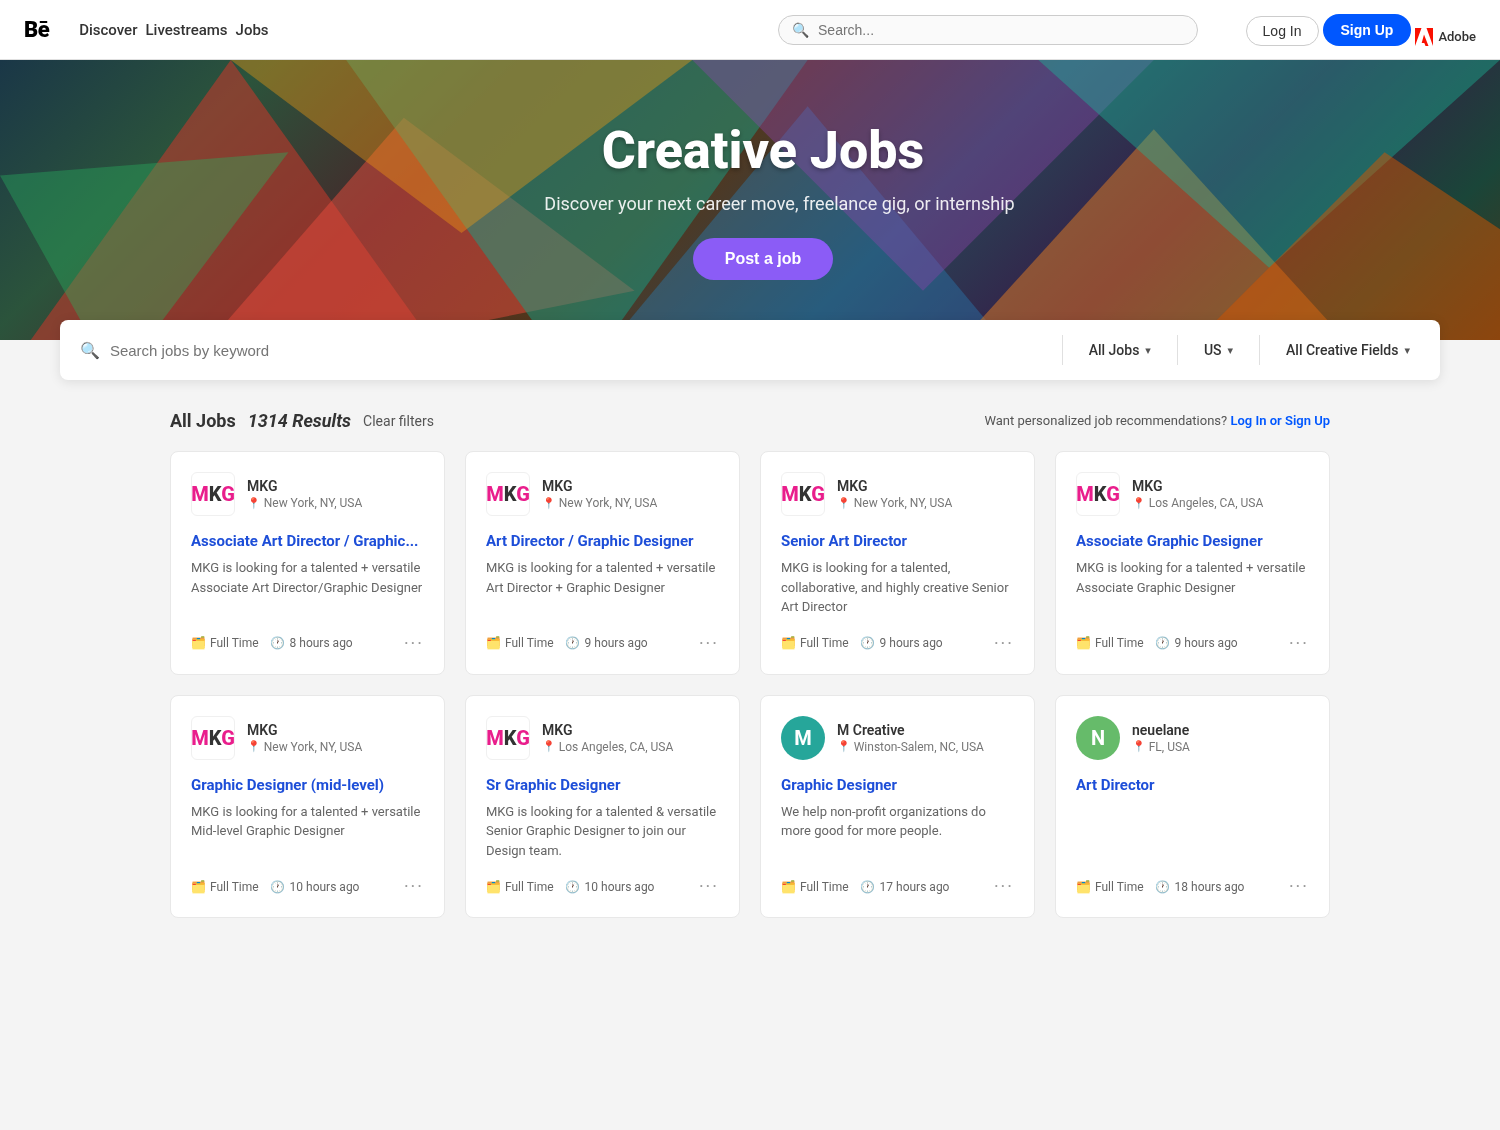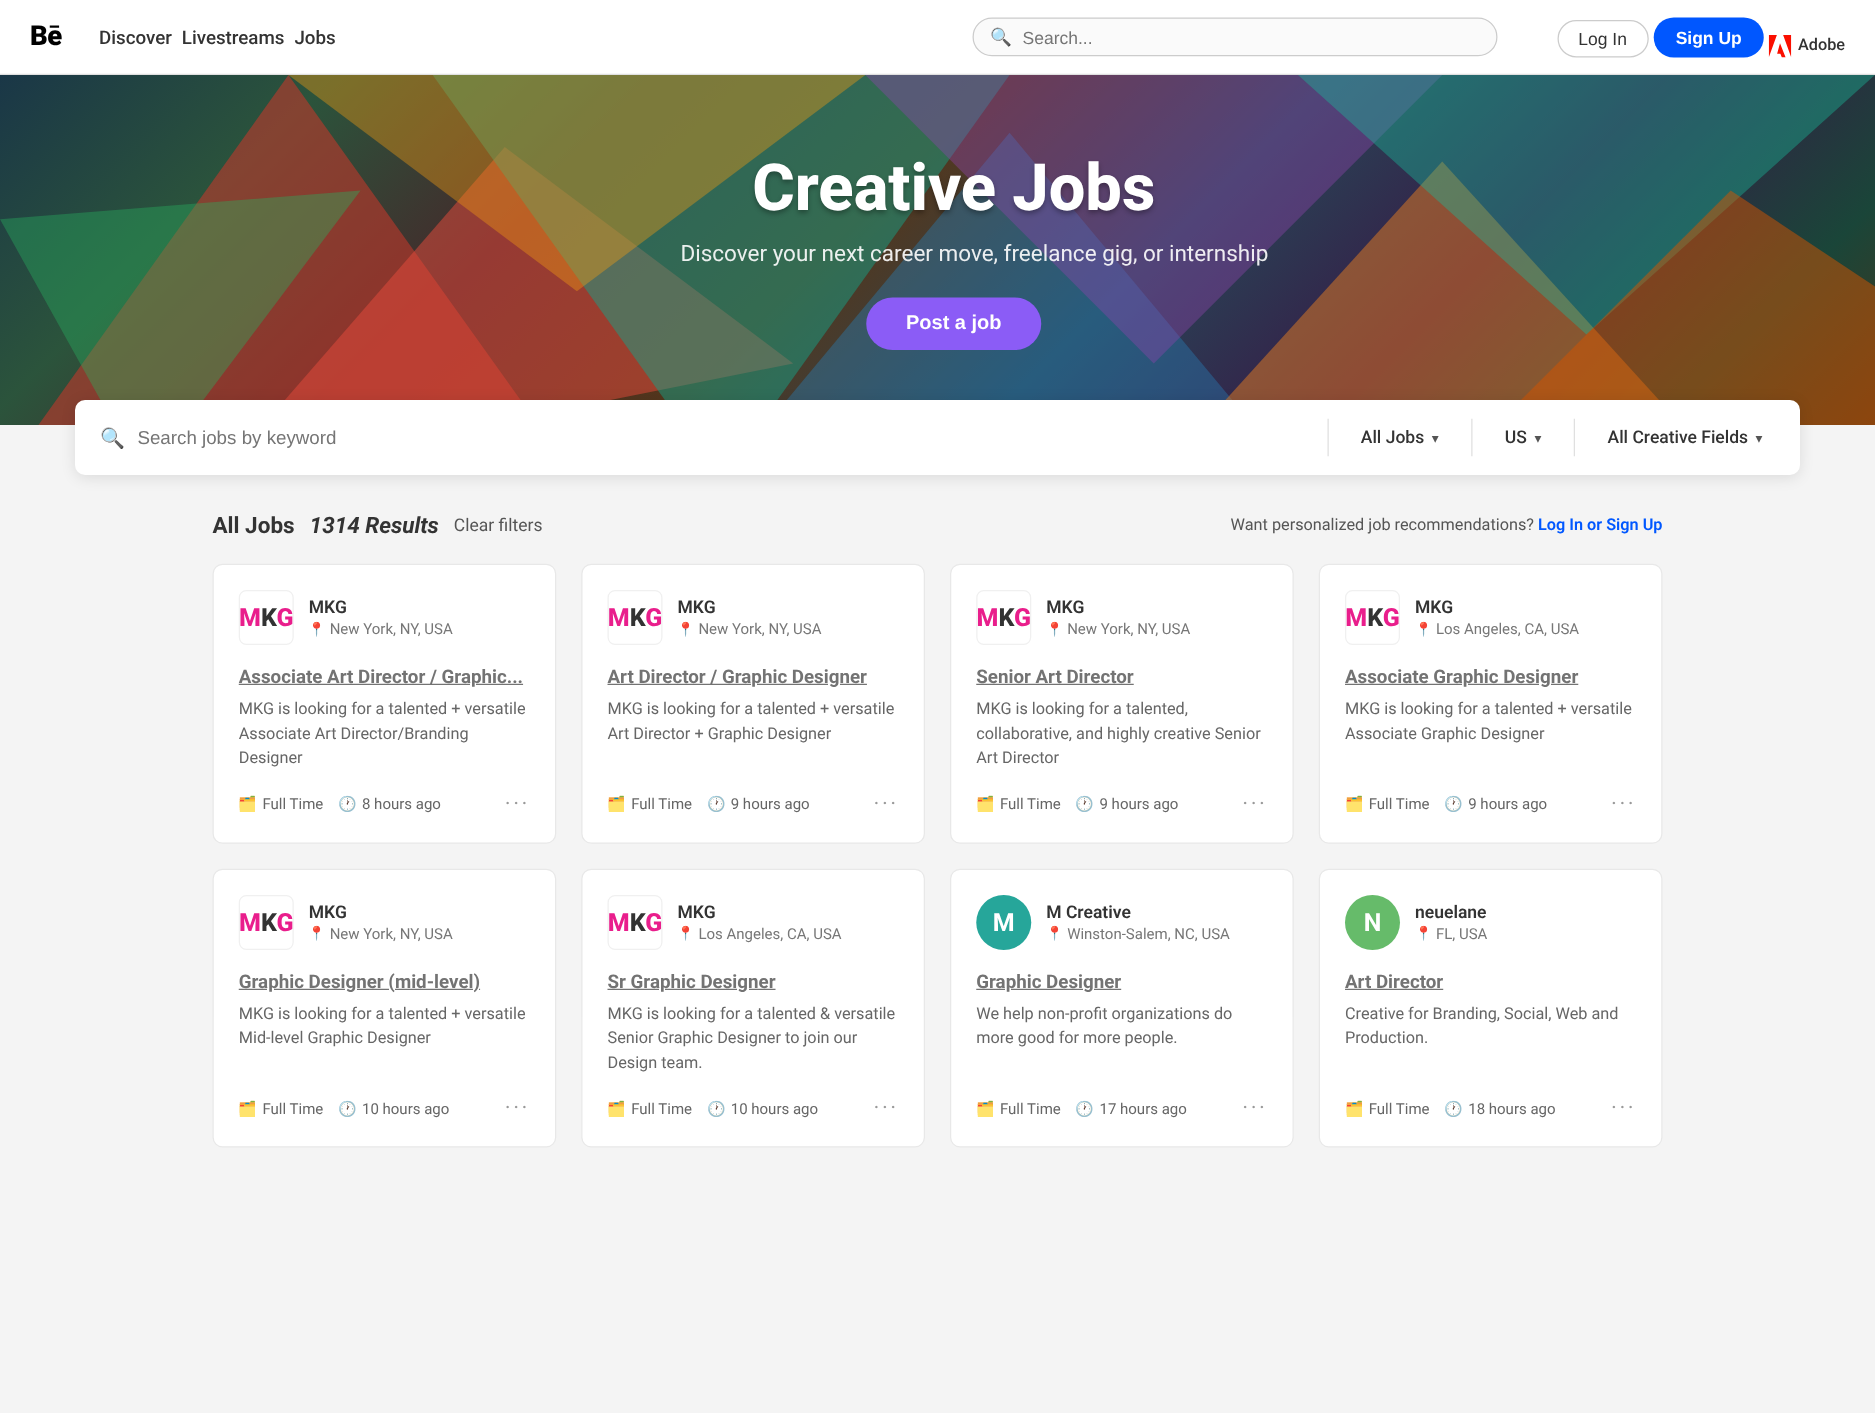--- a/index.html
+++ b/index.html
@@ -110,21 +110,21 @@
       background: transparent; border: 1px solid #f0f0f0;
       display: flex; align-items: center; justify-content: center;
     }
     .mkg-text { font-size: 20px; font-weight: 800; }
     .m-letter { color: #e91e8c; }
     .k-letter { color: #333; }
     .g-letter { color: #e91e8c; }
     .company-info {}
     .company-name { font-size: 14px; font-weight: 600; color: #333; margin-bottom: 2px; }
     .company-location { display: flex; align-items: center; gap: 3px; font-size: 12px; color: #777; }
-    .job-title { font-size: 15px; font-weight: 700; color: #737373; margin-bottom: 8px; text-decoration: underline; }
+    .job-title { font-size: 15px; font-weight: 700; color: #1d4ed8; margin-bottom: 8px; }
     .job-desc { font-size: 13px; color: #666; line-height: 1.5; flex: 1; margin-bottom: 16px; }
     .card-footer { display: flex; align-items: center; gap: 12px; margin-top: auto; }
     .badge {
       display: flex; align-items: center; gap: 4px;
       font-size: 12px; color: #666;
     }
     .card-more { margin-left: auto; color: #999; font-size: 18px; cursor: pointer; letter-spacing: 2px; }
 
     
     .circle-logo {
@@ -226,21 +226,21 @@
     </div>
       <div class="company-info">
         <div class="company-name">MKG</div>
         <div class="company-location">
           <span style="font-size:11px;">📍</span>
           <span>New York, NY, USA</span>
         </div>
       </div>
     </div>
     <div class="job-title">Associate Art Director / Graphic...</div>
-    <div class="job-desc">MKG is looking for a talented + versatile Associate Art Director/Branding Designer</div>
+    <div class="job-desc">MKG is looking for a talented + versatile Associate Art Director/Graphic Designer</div>
     <div class="card-footer">
       <div class="badge">
         <span>🗂️</span>
         <span>Full Time</span>
       </div>
       <div class="badge">
         <span>🕐</span>
         <span>8 hours ago</span>
       </div>
       <div class="card-more">···</div>
@@ -415,21 +415,20 @@
     </div>
       <div class="company-info">
         <div class="company-name">neuelane</div>
         <div class="company-location">
           <span style="font-size:11px;">📍</span>
           <span>FL, USA</span>
         </div>
       </div>
     </div>
     <div class="job-title">Art Director</div>
-    <div class="job-desc">Creative for Branding, Social, Web and Production.</div>
     <div class="card-footer">
       <div class="badge">
         <span>🗂️</span>
         <span>Full Time</span>
       </div>
       <div class="badge">
         <span>🕐</span>
         <span>18 hours ago</span>
       </div>
       <div class="card-more">···</div>

